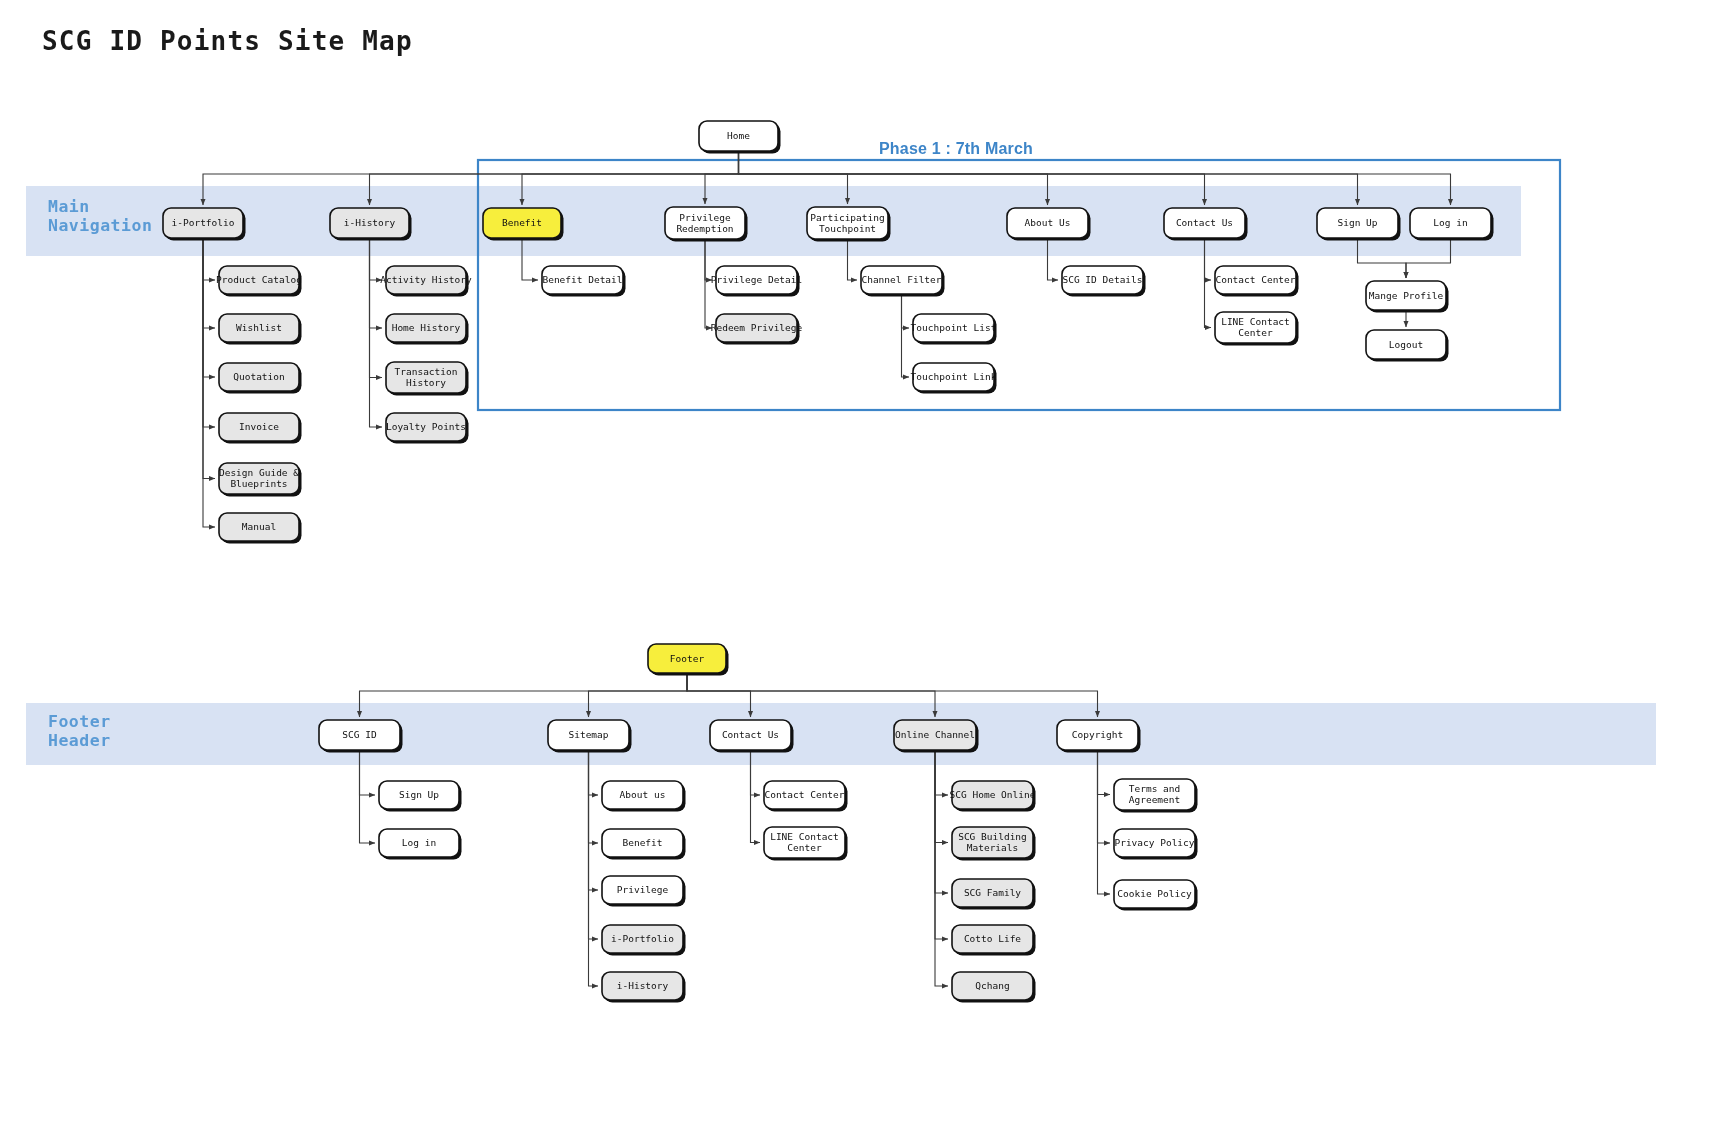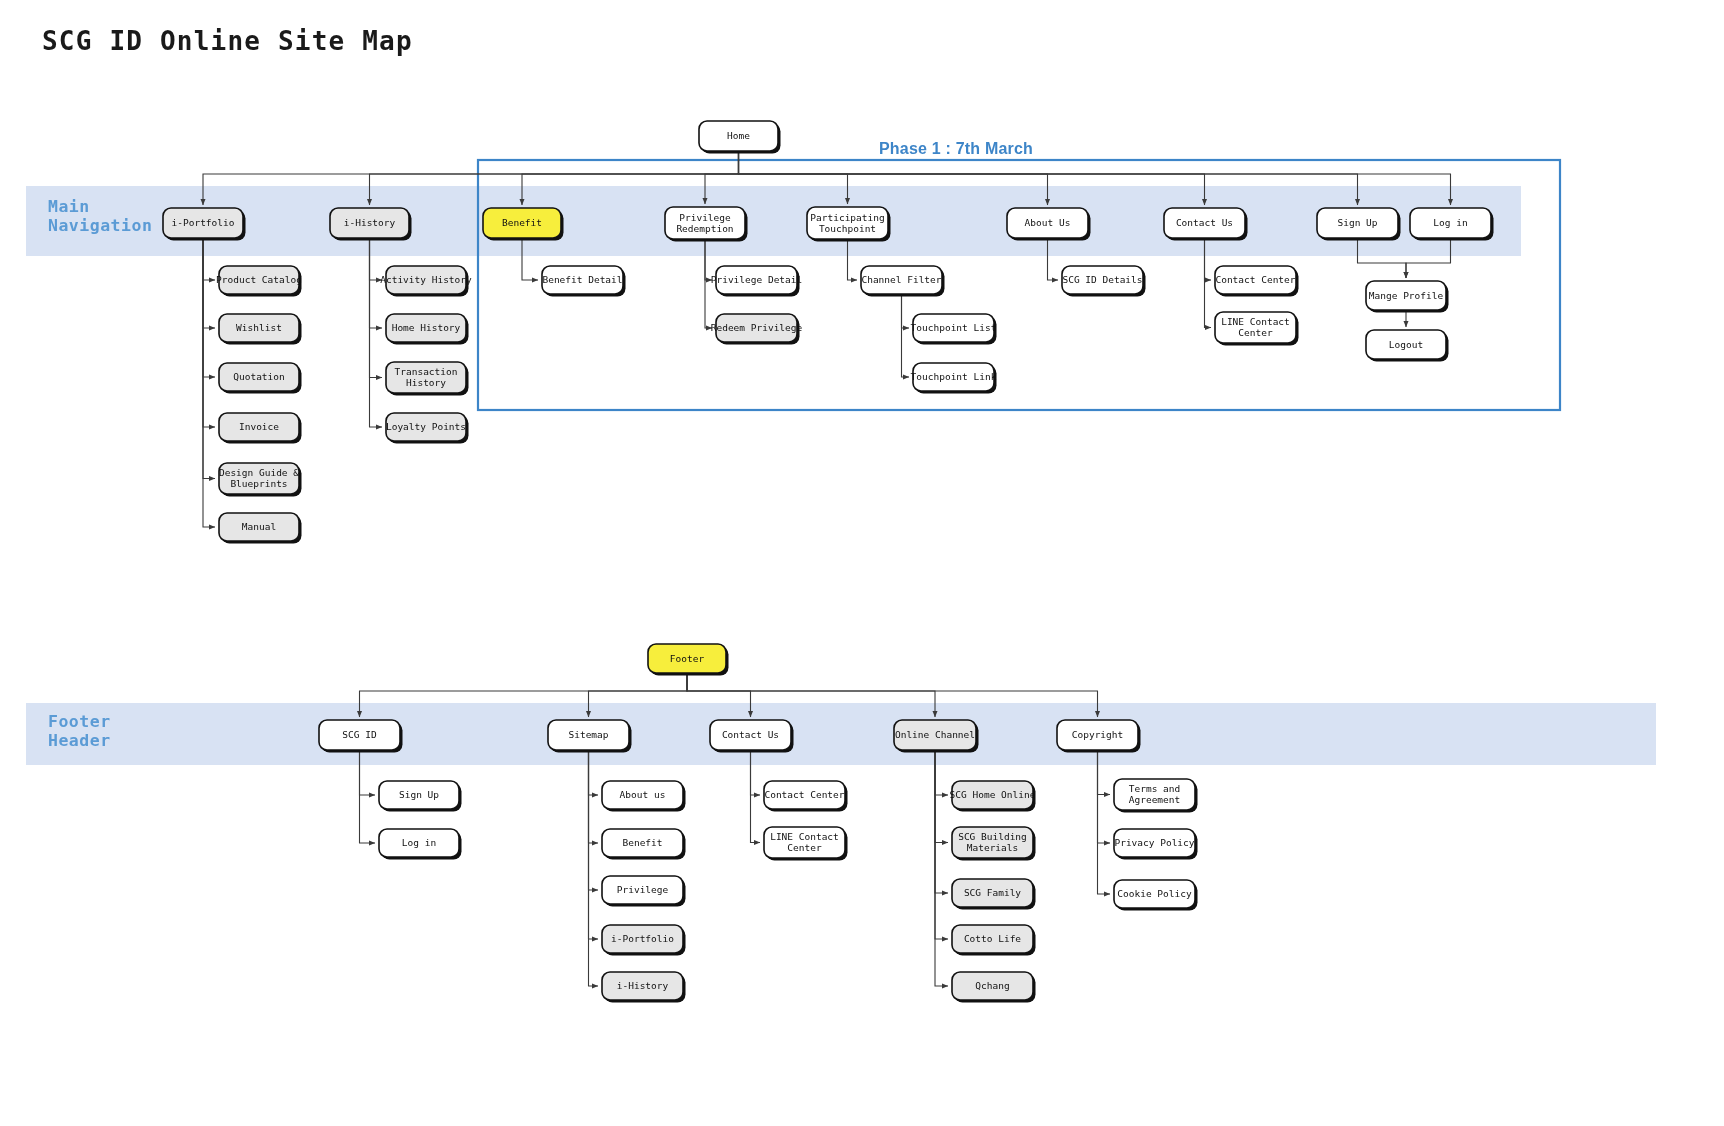--- a/index.html
+++ b/index.html
@@ -62,21 +62,21 @@
   }
   .phase-box {
     fill: none;
     stroke: #3d85c8;
     stroke-width: 2.2;
   }
 </style>
 </head>
 <body>
 
-<div id="page-title">SCG ID Online Site Map</div>
+<div id="page-title">SCG ID Points Site Map</div>
 
 <svg id="diagram" width="1724" height="1126">
   <defs>
     <marker id="arrow" markerWidth="7" markerHeight="7" refX="6.2" refY="2.6" orient="auto" markerUnits="userSpaceOnUse">
       <path d="M0,0 L6.4,2.6 L0,5.2 z" fill="#3a3a3a"></path>
     </marker>
   </defs>
   <g id="bands-layer">
       <rect x="26" y="186" width="1495" height="70" fill="#d8e2f3"></rect>
       <text x="48" y="212" class="band-label"><tspan x="48" dy="0">Main</tspan><tspan x="48" dy="19">Navigation</tspan></text>

